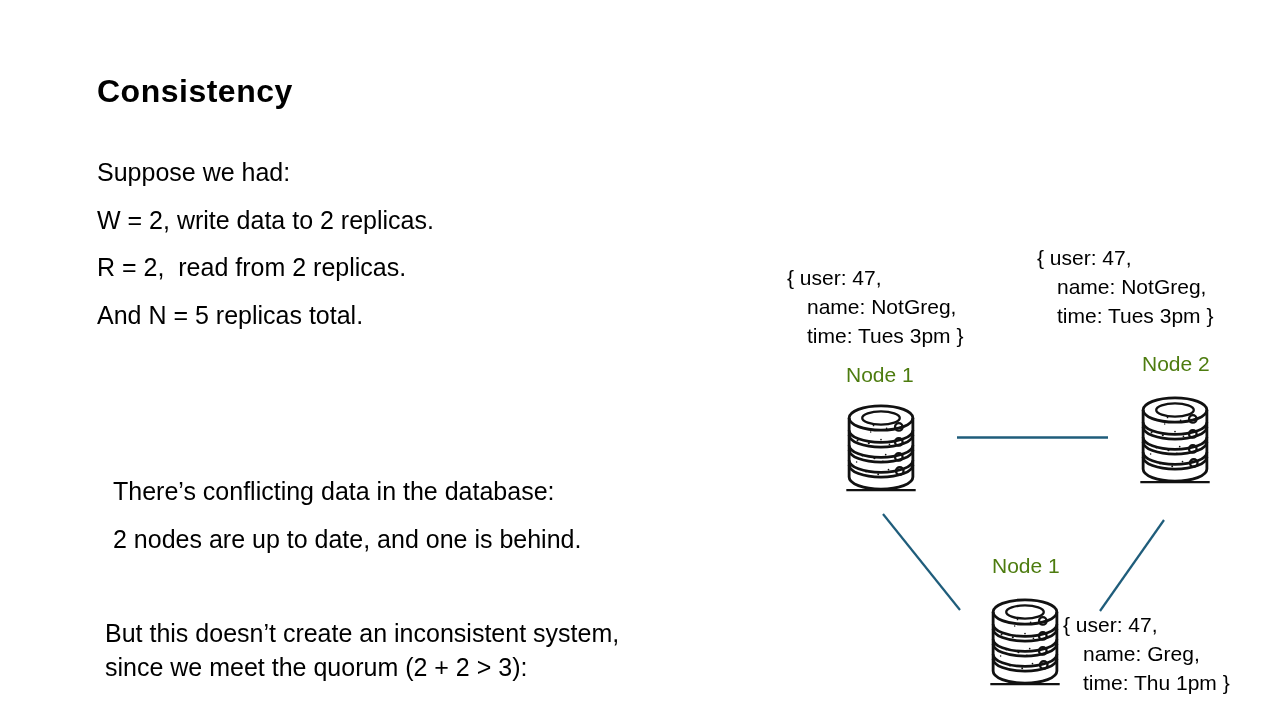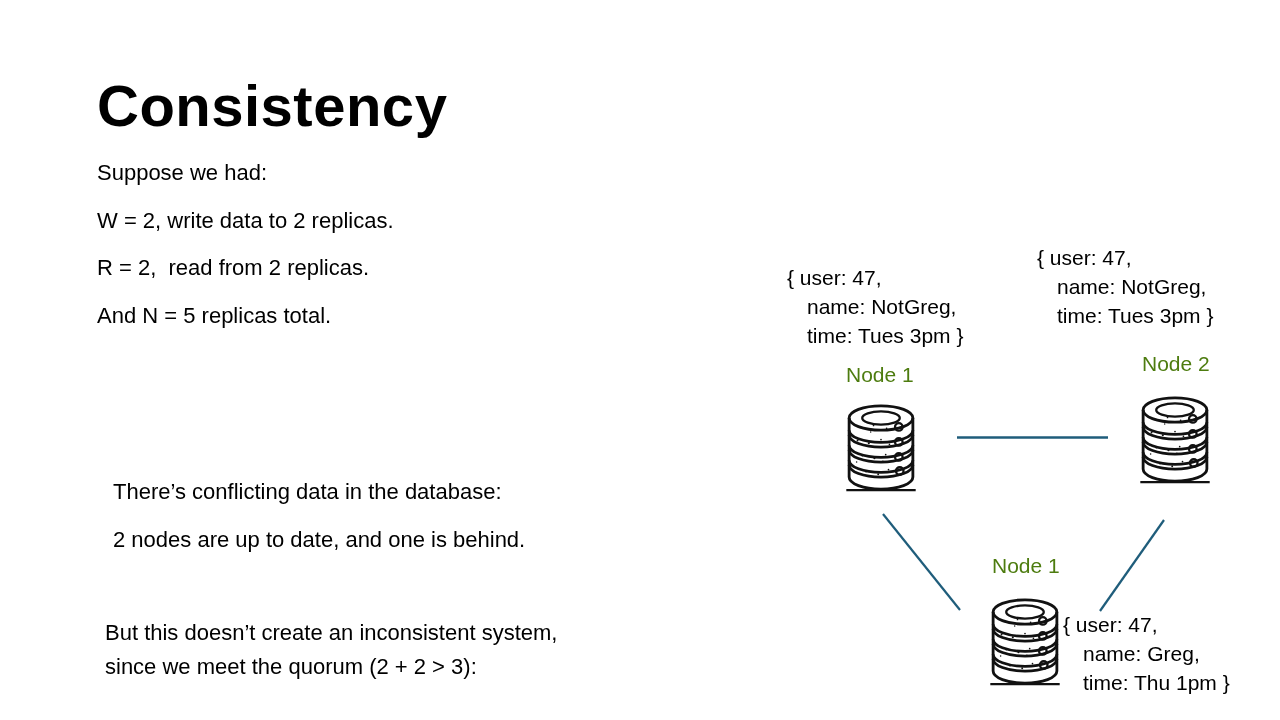--- a/index.html
+++ b/index.html
@@ -10,27 +10,27 @@
     background: #ffffff;
     overflow: hidden;
     font-family: "Liberation Sans", "DejaVu Sans", sans-serif;
     color: #000000;
   }
   .title {
     position: absolute;
     left: 97px;
     top: 74px;
     margin: 0;
-    font-size: 58px;
+    font-size: 32px;
     font-weight: 700;
     line-height: 1.1;
     letter-spacing: 0.5px;
     color: #000000;
   }
-  .textblock { position: absolute; font-size: 22px; color: #000000; }
+  .textblock { position: absolute; font-size: 25px; color: #000000; }
   .textblock div { white-space: pre-wrap; }
   .intro    { left: 97px;  top: 149px; line-height: 47.5px; }
   .conflict { left: 105px; top: 468px; line-height: 47.5px; margin-left: 8px; }
   .quorum   { left: 105px; top: 616px; line-height: 34px; }
 
   .connectors {
     position: absolute;
     left: 0; top: 0;
     width: 1280px; height: 720px;
   }

